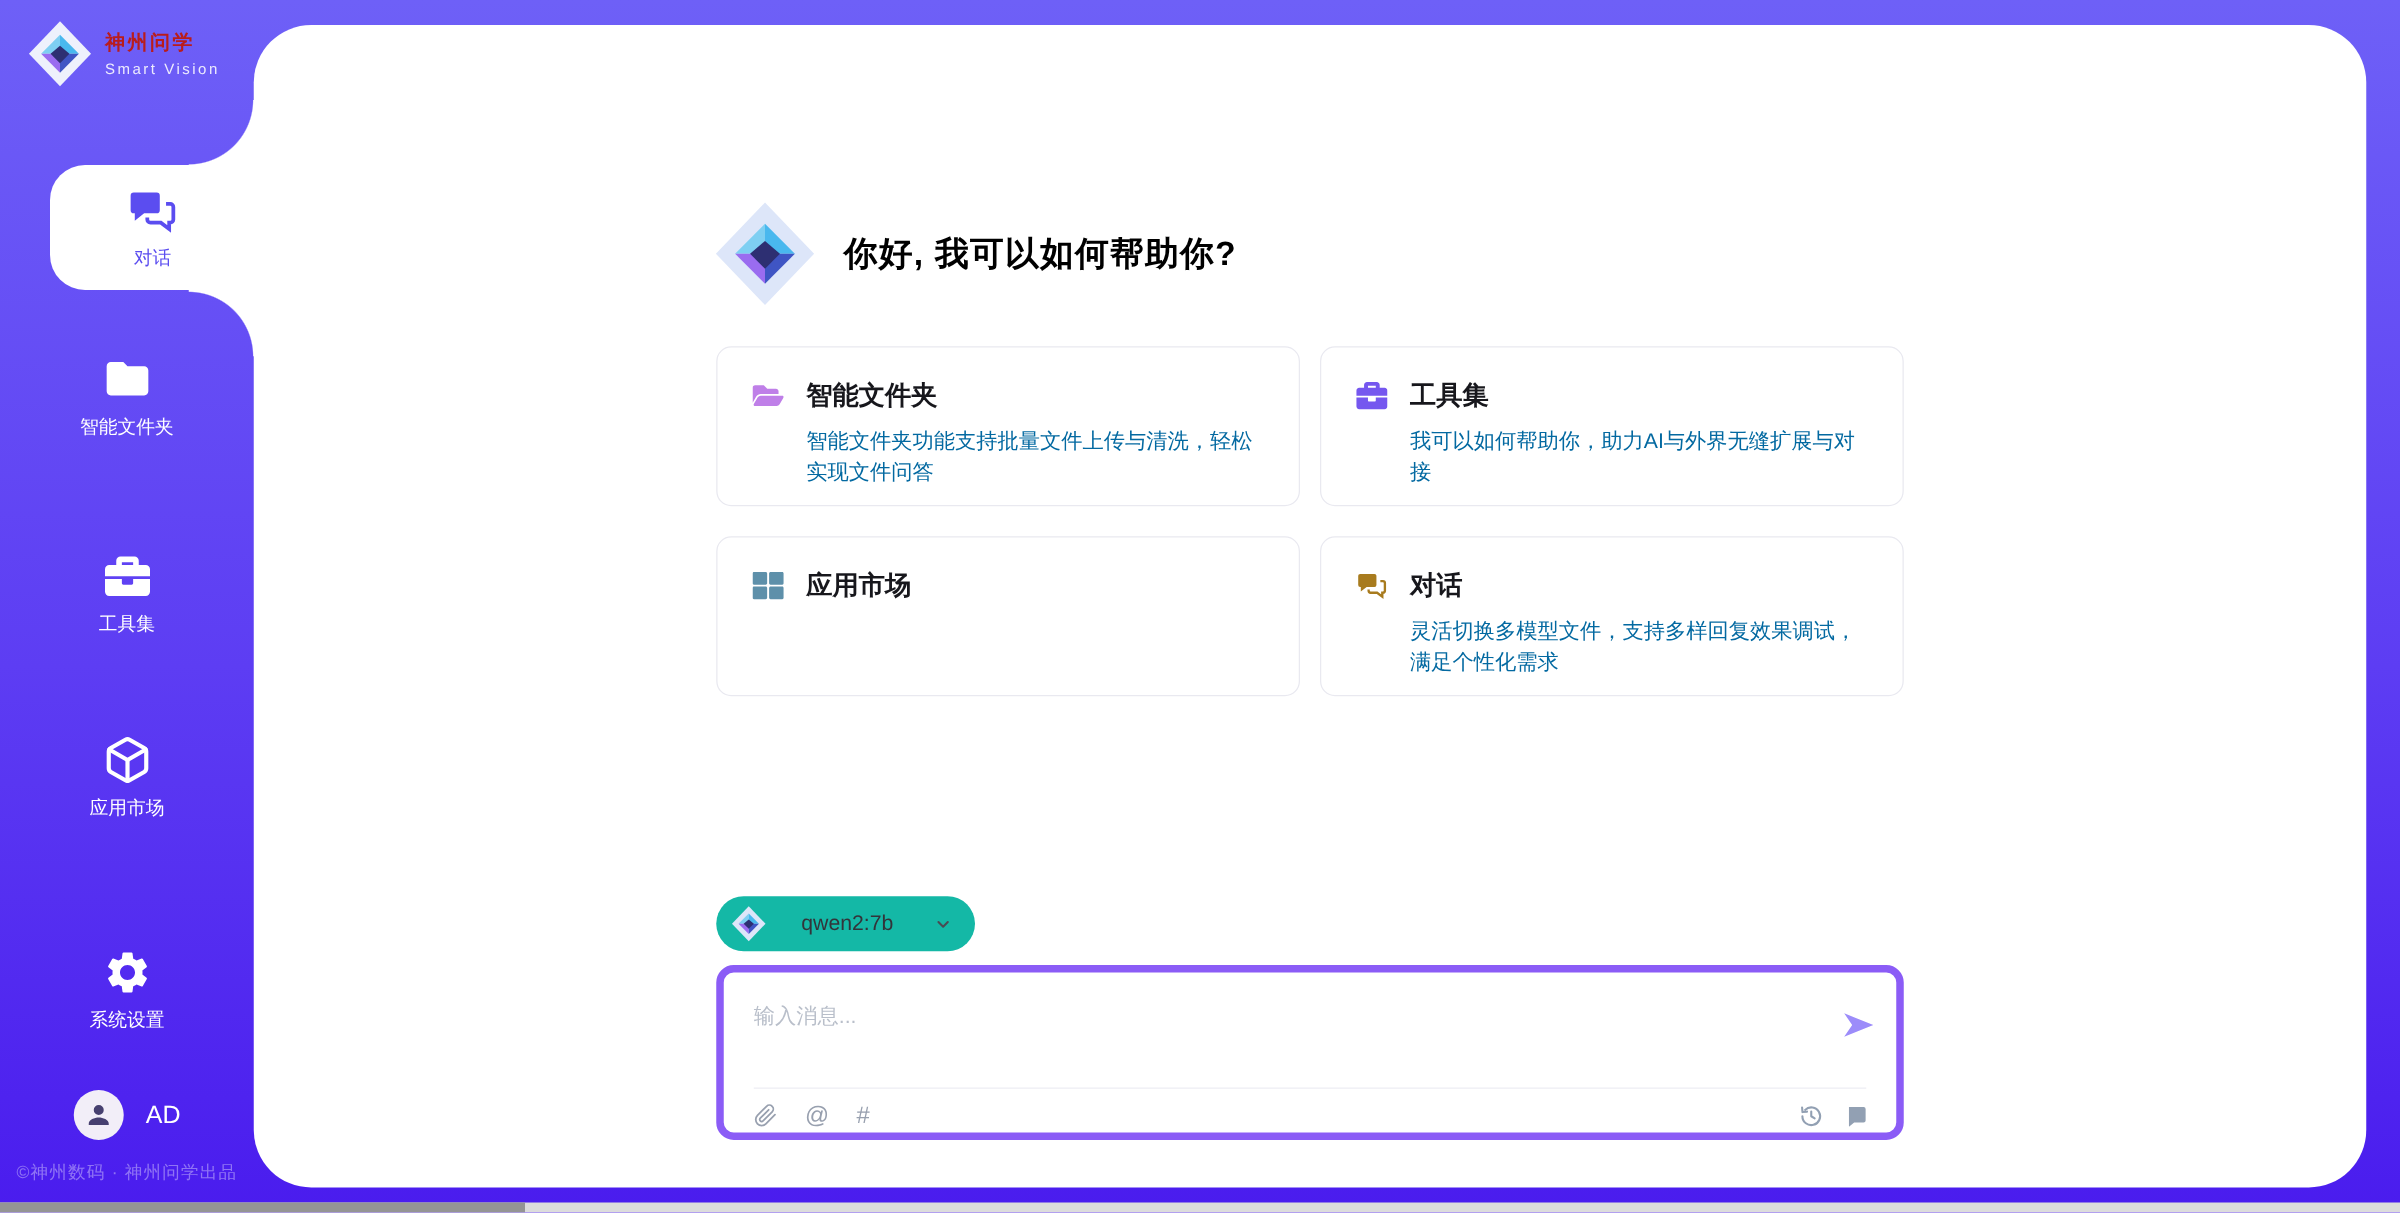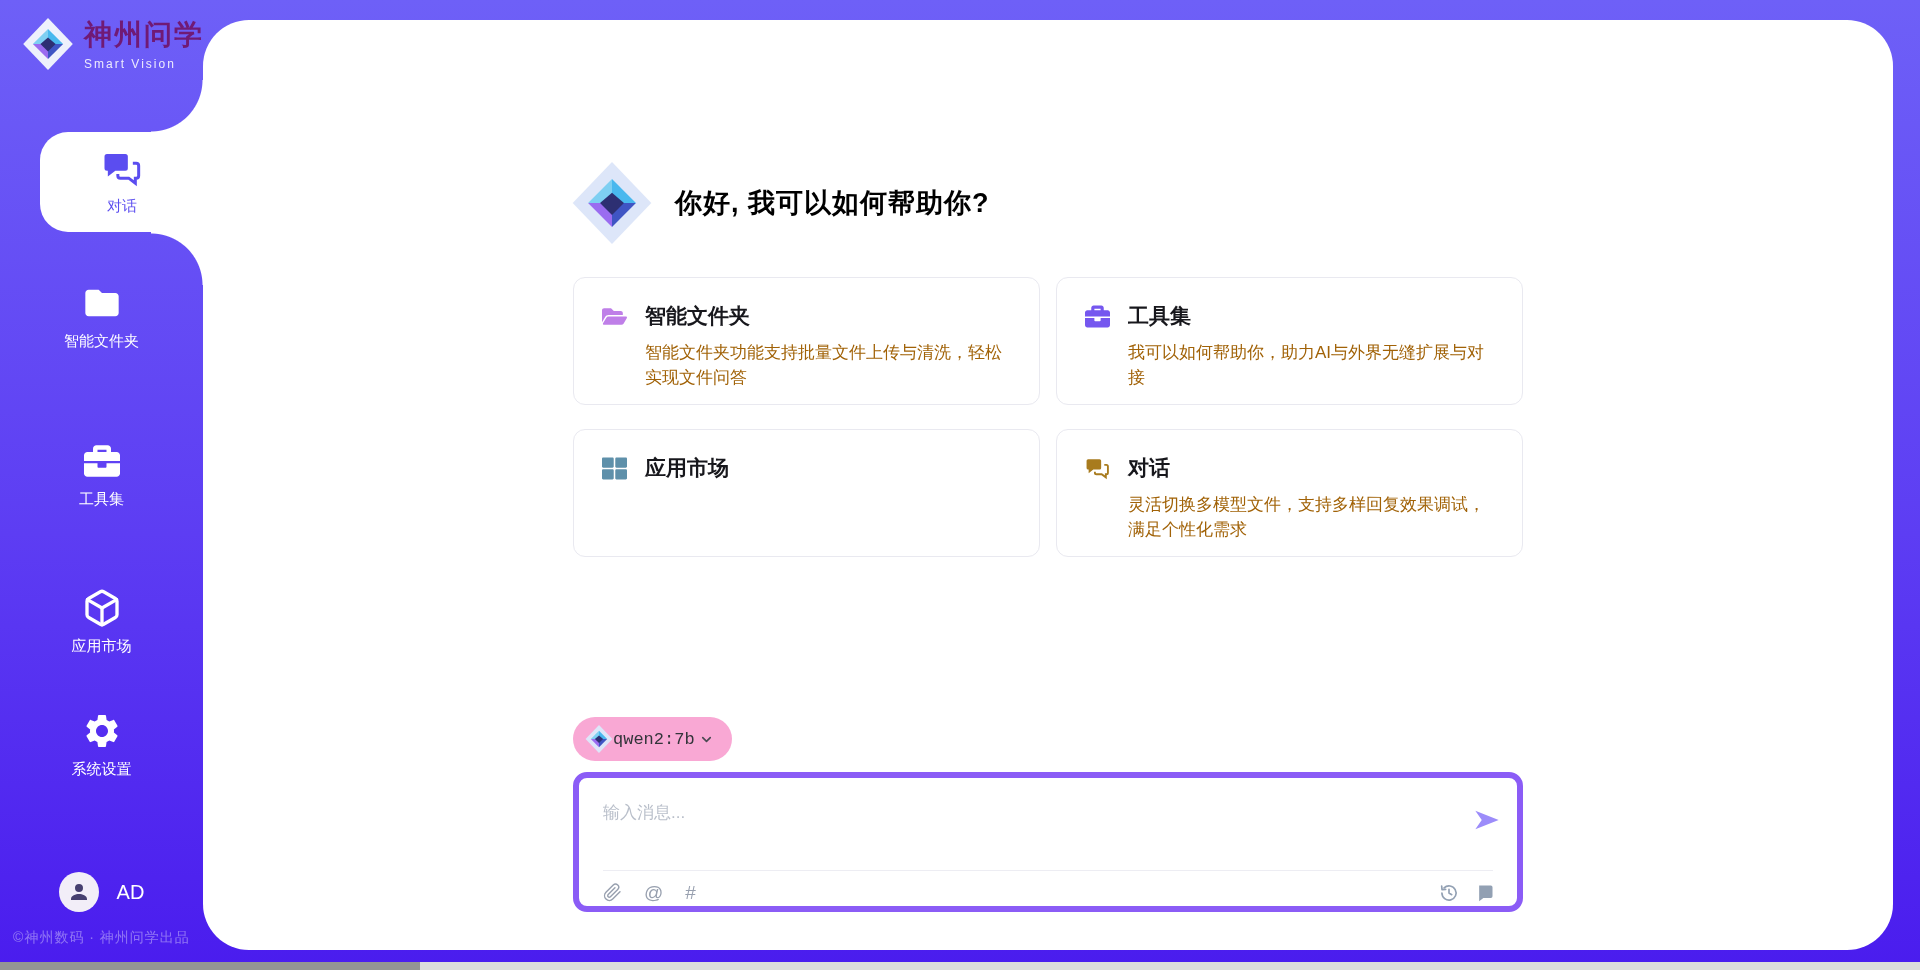--- a/index.html
+++ b/index.html
@@ -12,42 +12,42 @@
 
   
   .panel {
     position:absolute; left:203px; top:20px; width:1690px; height:930px;
     background:#ffffff; border-radius:46px;
   }
 
   
   .logo { position:absolute; left:22px; top:16px; display:flex; align-items:center; gap:10px; z-index:6; }
   .logo .gem { width:52px; height:54px; }
-  .logo-text .name { color:#701a75; font-size:28px; font-weight:bold; letter-spacing:2px; }
+  .logo-text .name { color:#b91c1c; font-size:16px; font-weight:bold; letter-spacing:2px; }
   .logo-text .sub  { color:#eceafd; font-size:12px; letter-spacing:2px; margin-top:3px; }
 
   .tab-active {
     position:absolute; left:40px; top:132px; width:164px; height:100px;
     background:#fff; border-radius:28px 0 0 28px; z-index:5;
     display:flex; flex-direction:column; align-items:center; justify-content:center; gap:8px;
     cursor:pointer;
   }
   .tab-active .nav-ic { width:40px; height:40px; color:#5b4df0; }
   .tab-active .nav-label { color:#5b4df0; font-size:15px; }
   .fillet { position:absolute; z-index:5; width:53px; height:53px; left:151px; }
   .fillet.top    { top:80px;  background:radial-gradient(circle 52px at 0 0,    rgba(0,0,0,0) 51px, #fff 52px); }
   .fillet.bottom { top:232px; background:radial-gradient(circle 52px at 0 100%, rgba(0,0,0,0) 51px, #fff 52px); }
 
   .nav-item {
     position:absolute; left:0; width:203px;
     display:flex; flex-direction:column; align-items:center; gap:9px;
     color:#fff; font-size:15px; cursor:pointer; z-index:4;
   }
   .nav-item .nav-ic { width:40px; height:40px; color:#fff; }
-  .ni-2 { top:283px; } .ni-3 { top:441px; } .ni-4 { top:588px; } .ni-5 { top:711px; }
+  .ni-2 { top:283px; } .ni-3 { top:441px; } .ni-4 { top:588px; } .ni-5 { top:758px; }
 
   .user-row {
     position:absolute; left:0; top:872px; width:203px; z-index:4;
     display:flex; align-items:center; justify-content:center; gap:18px; cursor:pointer;
   }
   .avatar { width:40px; height:40px; border-radius:50%; background:#f2eef8;
             display:flex; align-items:center; justify-content:center; }
   .avatar svg { width:24px; height:24px; color:#474070; }
   .user-name { color:#fff; font-size:20px; }
 
@@ -66,28 +66,28 @@
     position:absolute; left:370px; top:257px;
     display:grid; grid-template-columns:467px 467px; gap:24px 16px;
   }
   .card {
     height:128px; background:#fff; border:1px solid #e9e9f0; border-radius:12px;
     padding:24px 34px 0 28px; cursor:pointer;
   }
   .card-head { display:flex; align-items:center; gap:18px; }
   .card-head svg { width:25px; height:25px; }
   .card-title { font-size:21px; font-weight:bold; color:#17171c; }
-  .card-desc  { margin:10px 0 0 43px; font-size:17px; color:#a16207; line-height:25px; }
+  .card-desc  { margin:10px 0 0 43px; font-size:17px; color:#0369a1; line-height:25px; }
   .ic-c1 { color:#bf7fe8; } .ic-c2 { color:#7557ef; } .ic-c3 { color:#5e90aa; } .ic-c4 { color:#a87b1e; }
 
   
   .model-pill {
     position:absolute; left:370px; top:697px; height:44px;
-    display:inline-flex; align-items:center; gap:0; padding:0 18px 0 12px;
-    background:#f9a8d4; border-radius:22px; cursor:pointer;font-family:Liberation Mono, monospace;
+    display:inline-flex; align-items:center; gap:28px; padding:0 18px 0 12px;
+    background:#14b8a6; border-radius:22px; cursor:pointer;
   }
   .model-pill .gem { width:28px; height:30px; }
   .model-name { font-size:17px; color:#33343a; }
   .model-pill .chev { width:15px; height:15px; color:#4a4a52; margin-left:4px; }
 
   
   .composer {
     position:absolute; left:370px; top:752px; width:950px; height:140px;
     border:6px solid #8b5cf6; border-radius:14px; background:#fff;
   }

